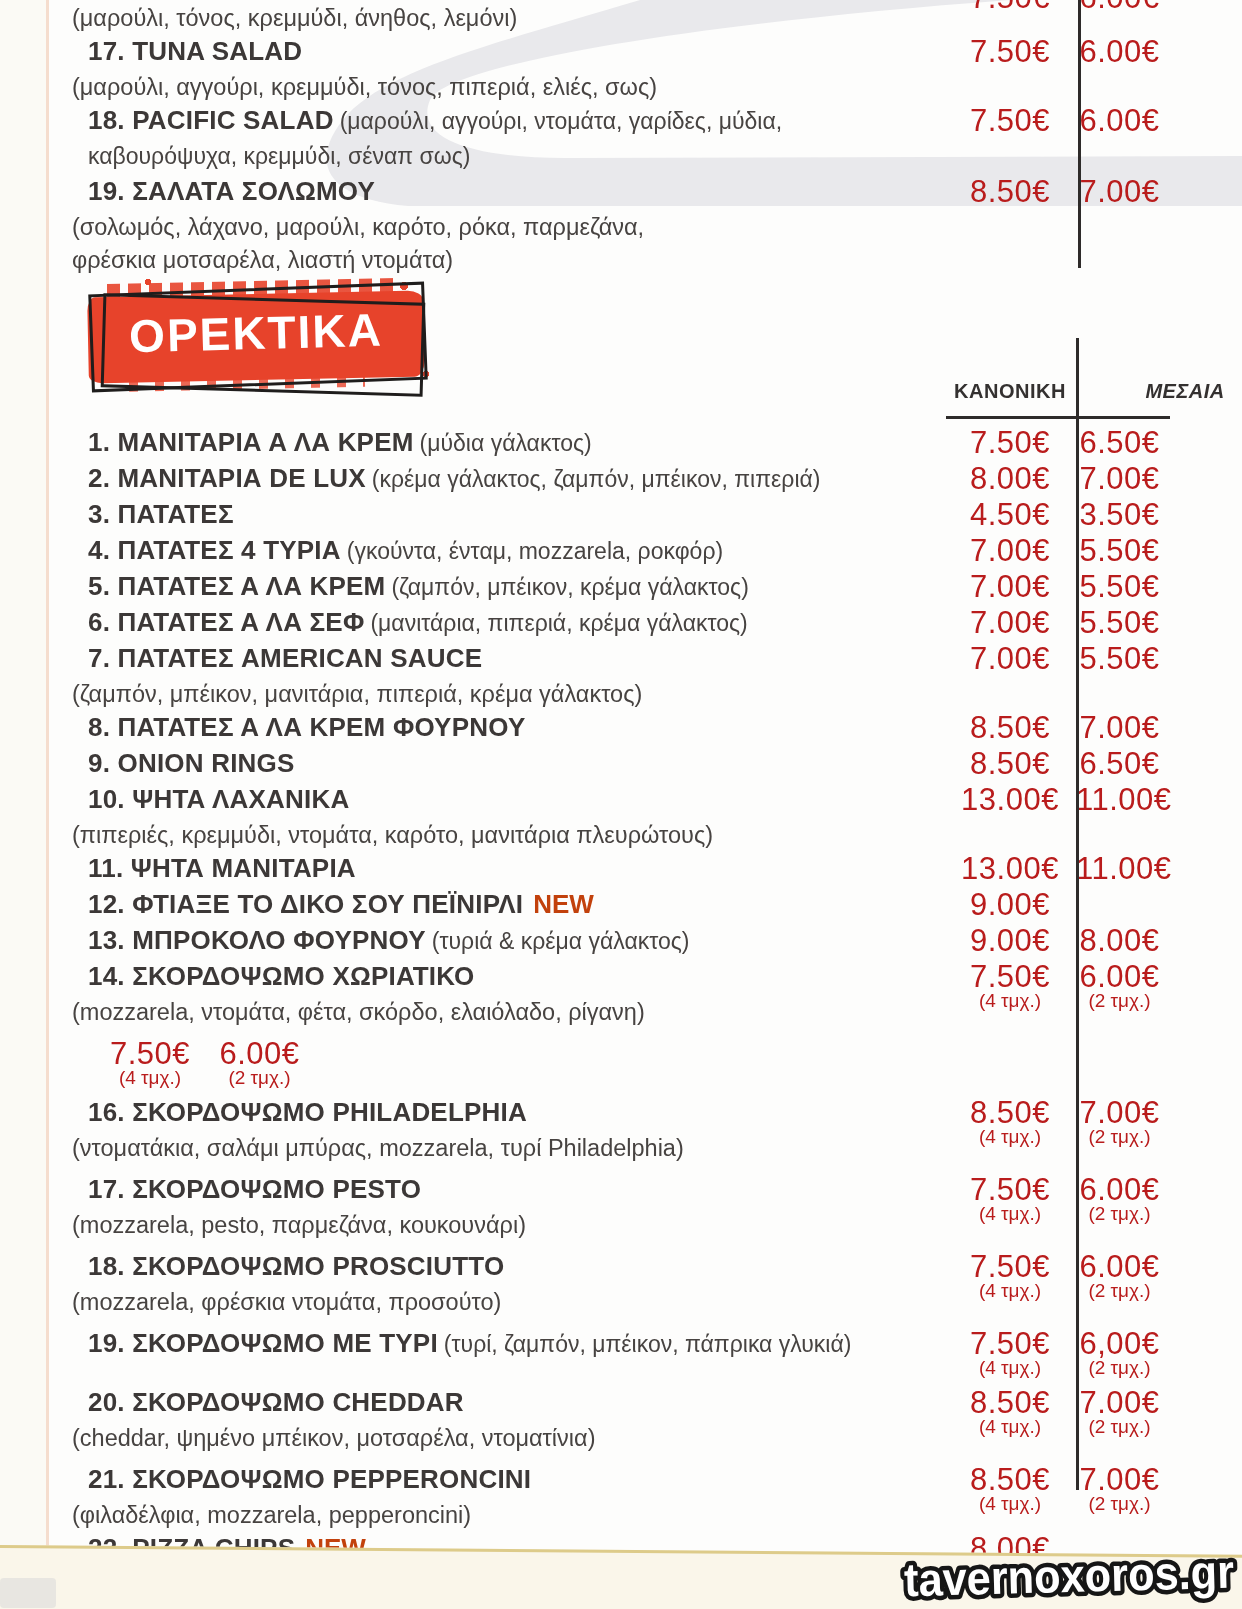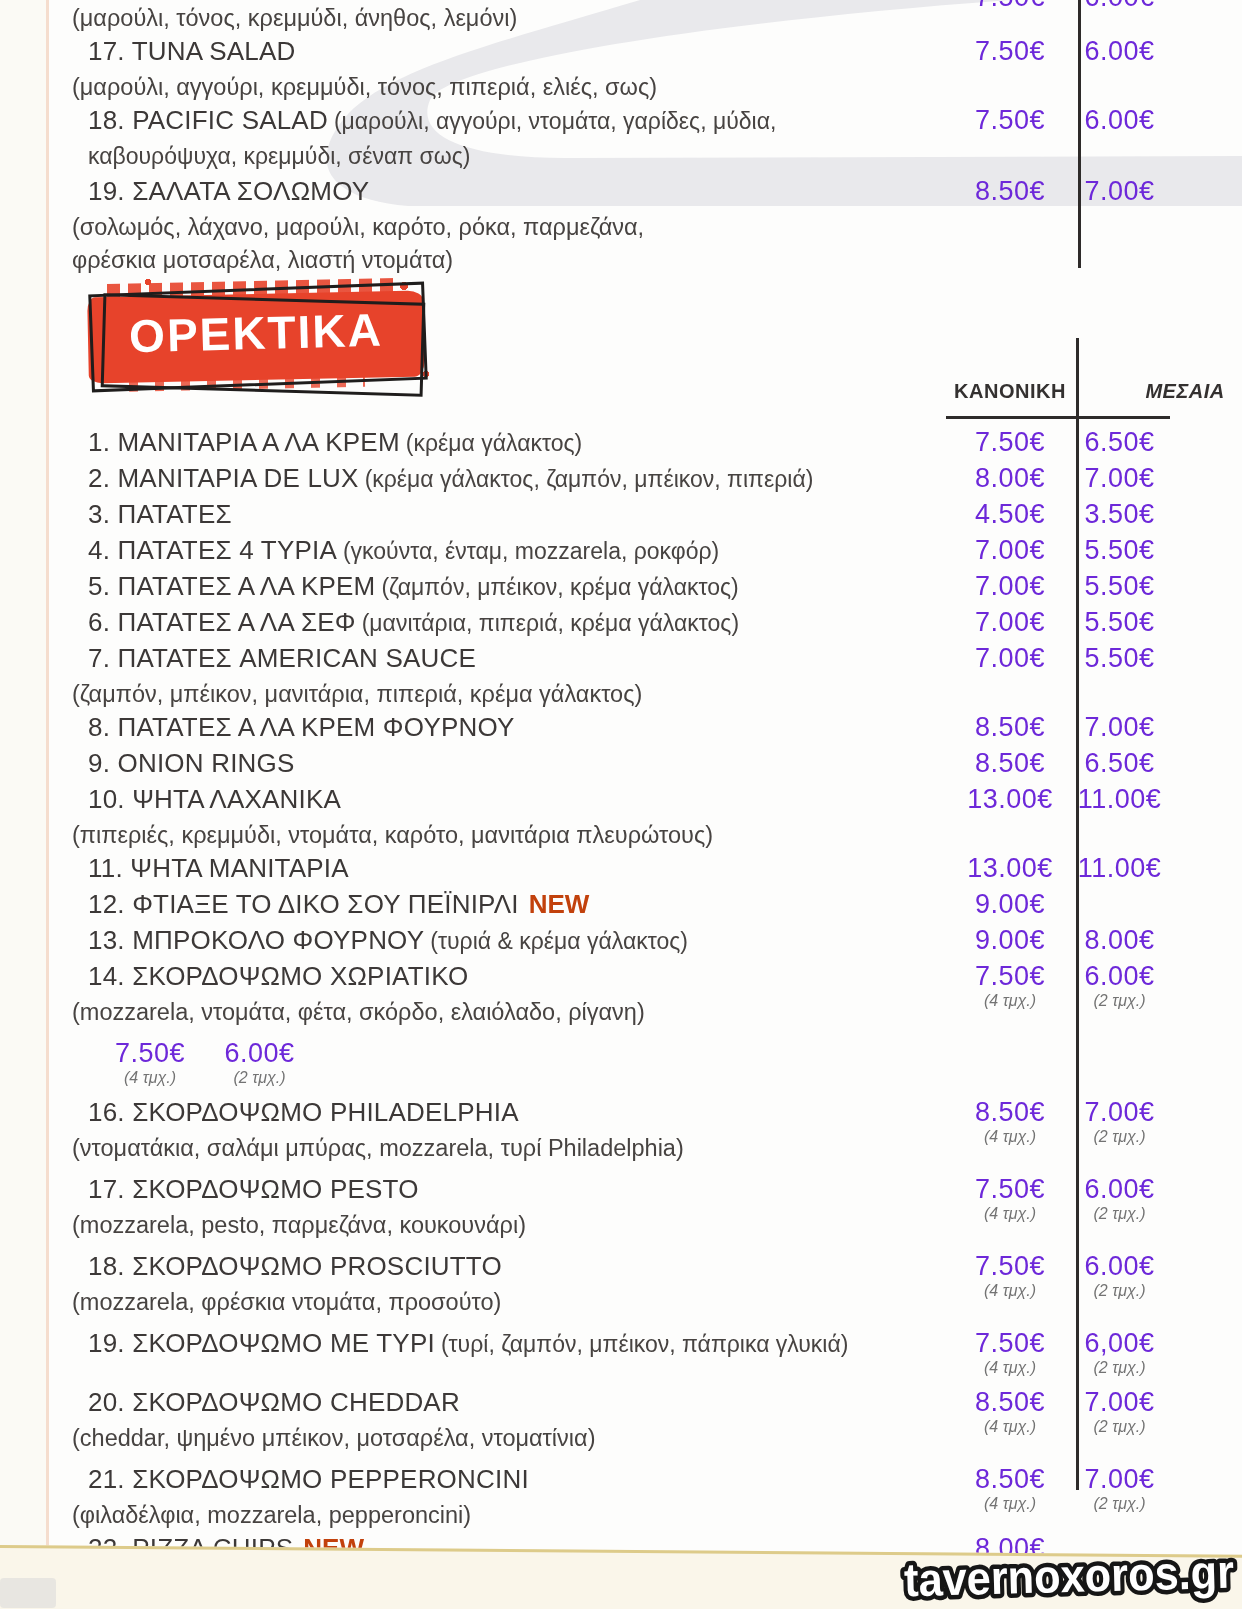--- a/index.html
+++ b/index.html
@@ -34,30 +34,30 @@
     font-size:20px; font-weight:bold; letter-spacing:.5px; color:#343130;}
   .col-label.normal{left:885px;}
   .col-label.medium{left:1060px;font-style:italic;}
   .header-rule{position:absolute; left:886px; top:40px; width:224px; height:3px; background:#2e2b2a;}
 
   
   .row{display:flex; align-items:flex-start; min-height:33px;}
   .row.spaced{margin-top:8px;}
   .main{flex:1; padding-left:12px; min-width:0;}
   .title-line{padding-left:16px; line-height:33px;}
-  .title{font-size:26px; font-weight:normal; letter-spacing:.2px; color:#3c3837;}
+  .title{font-size:26px; font-weight:bold; letter-spacing:.2px; color:#3c3837;}
   .badge{font-size:26px; font-weight:bold; color:#c2410c; margin-left:10px;}
   .desc{font-size:23px; color:#474341; white-space:pre-line;}
   .desc.inline{margin-left:6px;}
   .desc.below{display:block; line-height:33px; font-size:23.5px;}
   .price-n,.price-m{box-sizing:border-box; text-align:center; display:flex; flex-direction:column; line-height:33px;}
   .price-n{width:156px; padding-left:24px;}
   .price-m{width:166px; padding-right:79px;}
-  .price{font-size:27px; color:#6d28d9; letter-spacing:.5px;}
-  .note{font-size:16px; line-height:20px; color:#737373; margin-top:-2px;font-style:italic;}
+  .price{font-size:31px; color:#b91c1c; letter-spacing:.5px;}
+  .note{font-size:19px; line-height:20px; color:#b91c1c; margin-top:-2px;}
 
   
   .stamp{position:absolute; left:88px; top:276px; width:345px; height:122px; z-index:2;
     background-image:
       radial-gradient(circle 4px at 10px 34px, #e7432b 98%, transparent),
       radial-gradient(circle 3px at 338px 98px, #e7432b 98%, transparent),
       radial-gradient(circle 4px at 316px 10px, #e7432b 98%, transparent),
       radial-gradient(circle 3px at 60px 6px,  #e7432b 98%, transparent);}
   .stamp .blob{position:absolute; left:0; top:18px; width:336px; height:86px;
     background:#e7432b; border-radius:8px 16px 10px 14px / 14px 10px 16px 8px; transform:rotate(-1.2deg);}
@@ -172,21 +172,21 @@
   <div class="app-sec">
     <div class="app-header">
       <div class="col-label normal">ΚΑΝΟΝΙΚΗ</div>
       <div class="col-label medium">ΜΕΣΑΙΑ</div>
       <div class="header-rule"></div>
     </div>
     <div id="appetizer-rows">
         <div class="row">
     <div class="main">
       <div class="title-line">
-        <span class="title">1. ΜΑΝΙΤΑΡΙΑ Α ΛΑ ΚΡΕΜ</span><span class="desc inline">(κρέμα γάλακτος)</span>
+        <span class="title">1. ΜΑΝΙΤΑΡΙΑ Α ΛΑ ΚΡΕΜ</span><span class="desc inline">(μύδια γάλακτος)</span>
       </div>
 
     </div>
     <div class="price-n">
       <span class="price">7.50€</span>
 
     </div>
     <div class="price-m">
       <span class="price">6.50€</span>
 

